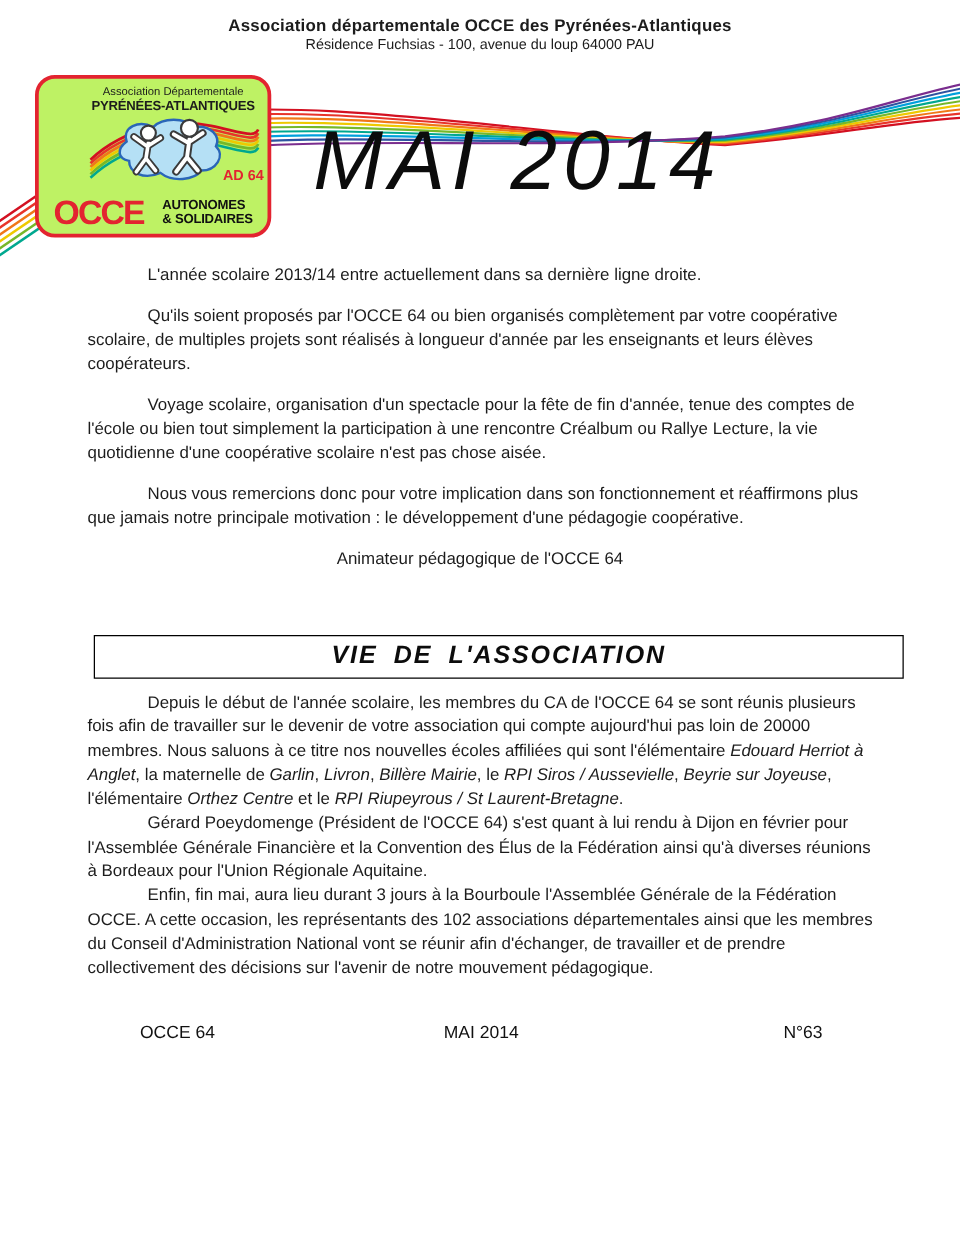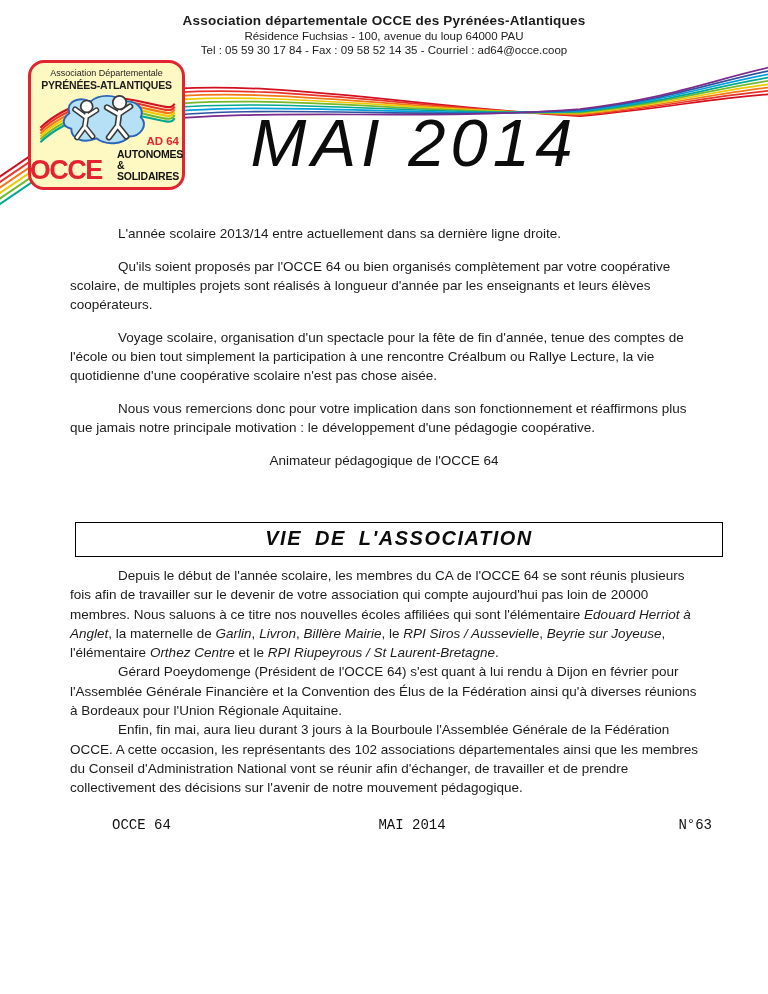--- a/index.html
+++ b/index.html
@@ -8,61 +8,60 @@
 
   
   .header{padding-top:12px;text-align:center;position:relative;z-index:3;}
   .org{font-size:13.5px;font-weight:bold;letter-spacing:.2px;line-height:17px;}
   .addr,.contact{font-size:11.5px;line-height:14px;}
 
   
   .ribbon{position:absolute;left:0;top:55px;width:768px;height:175px;z-index:1;pointer-events:none;overflow:visible;}
 
   
-  .logo{position:absolute;left:28px;top:60px;width:151px;height:124px;background:#fef9c3;
-        border:3px solid #e32430;border-radius:16px;z-index:2;text-align:center;}
+  .logo{position:absolute;left:28px;top:60px;width:151px;height:124px;background:#bef264;
+        border:3px solid #e32430;border-radius:16px;z-index:2;text-align:center;padding-left:32px;}
   .logo-line1{font-size:9px;margin-top:5px;line-height:11px;}
   .logo-line2{font-size:10.5px;font-weight:bold;letter-spacing:-.2px;line-height:12px;}
   .logo-art{display:block;margin:1px auto 0;}
   .logo-ad{position:absolute;right:3px;top:72px;color:#e32430;font-weight:bold;font-size:11.5px;}
-  .logo-bottom{position:absolute;left:0;right:0;bottom:5px;display:flex;justify-content:center;align-items:flex-end;gap:15px;}
+  .logo-bottom{position:absolute;left:0;right:0;bottom:5px;display:flex;justify-content:center;align-items:flex-start;gap:15px;}
   .logo-occe{color:#e32430;font-size:27px;font-weight:bold;letter-spacing:-1.5px;line-height:.85;}
   .logo-tags{text-align:left;font-weight:bold;font-size:10.5px;line-height:1.05;letter-spacing:-.2px;color:#111;}
 
   
   .title{position:relative;z-index:2;margin:52px 0 0 60px;text-align:center;
          font-style:italic;font-weight:normal;font-size:67px;line-height:1;letter-spacing:5px;color:#0c0c0c;}
 
   
   .main{margin-top:48px;position:relative;z-index:2;}
   .para{width:632px;margin:0 0 14px 70px;font-size:13.5px;line-height:19px;text-indent:48px;}
   .para.tight{margin-bottom:0;line-height:19.3px;}
   em{font-style:italic;}
   .signature{text-align:center;font-size:13.5px;line-height:19px;margin-top:14px;}
 
   .section-box{width:622px;margin:52px 0 9px 75px;border:1px solid #000;text-align:center;padding:4px 12px 6px;}
   .section-heading{display:inline;font-size:20px;font-weight:bold;font-style:italic;
                    letter-spacing:1.5px;word-spacing:6px;margin:0;color:#0c0c0c;}
 
   
-  .footer{position:absolute;left:0;right:0;bottom:32px;display:flex;padding:0 56px 0 112px;
-          font-family:Liberation Mono, monospace;font-size:14px;color:#111;z-index:3;}
+  .footer{position:absolute;left:0;right:0;bottom:32px;display:flex;padding:0 110px 0 112px;
+          font-family:Liberation Sans, sans-serif;font-size:14px;color:#111;z-index:3;}
   .footer span{flex:1;}
   .f-center{text-align:center;}
   .f-right{text-align:right;}
 </style>
 </head>
 <body>
 
 <div class="page">
 
   <div class="header">
     <div class="org">Association départementale OCCE des Pyrénées-Atlantiques</div>
     <div class="addr">Résidence Fuchsias - 100, avenue du loup 64000 PAU</div>
-    <div class="contact">Tel : 05 59 30 17 84 - Fax : 09 58 52 14 35 - Courriel : ad64@occe.coop</div>
   </div>
 
   <svg class="ribbon" viewBox="0 0 768 175">
     <g class="fan">
         <line x1="-8" y1="127" x2="80" y2="67" stroke="#d31021" stroke-width="2"></line>
         <line x1="-8" y1="132.5" x2="80" y2="72.5" stroke="#e8342a" stroke-width="2"></line>
         <line x1="-8" y1="138" x2="80" y2="78" stroke="#f07818" stroke-width="2"></line>
         <line x1="-8" y1="143.5" x2="80" y2="83.5" stroke="#eec900" stroke-width="2"></line>
         <line x1="-8" y1="149" x2="80" y2="89" stroke="#76b82a" stroke-width="2"></line>
         <line x1="-8" y1="154.5" x2="80" y2="94.5" stroke="#00a88f" stroke-width="2"></line>

